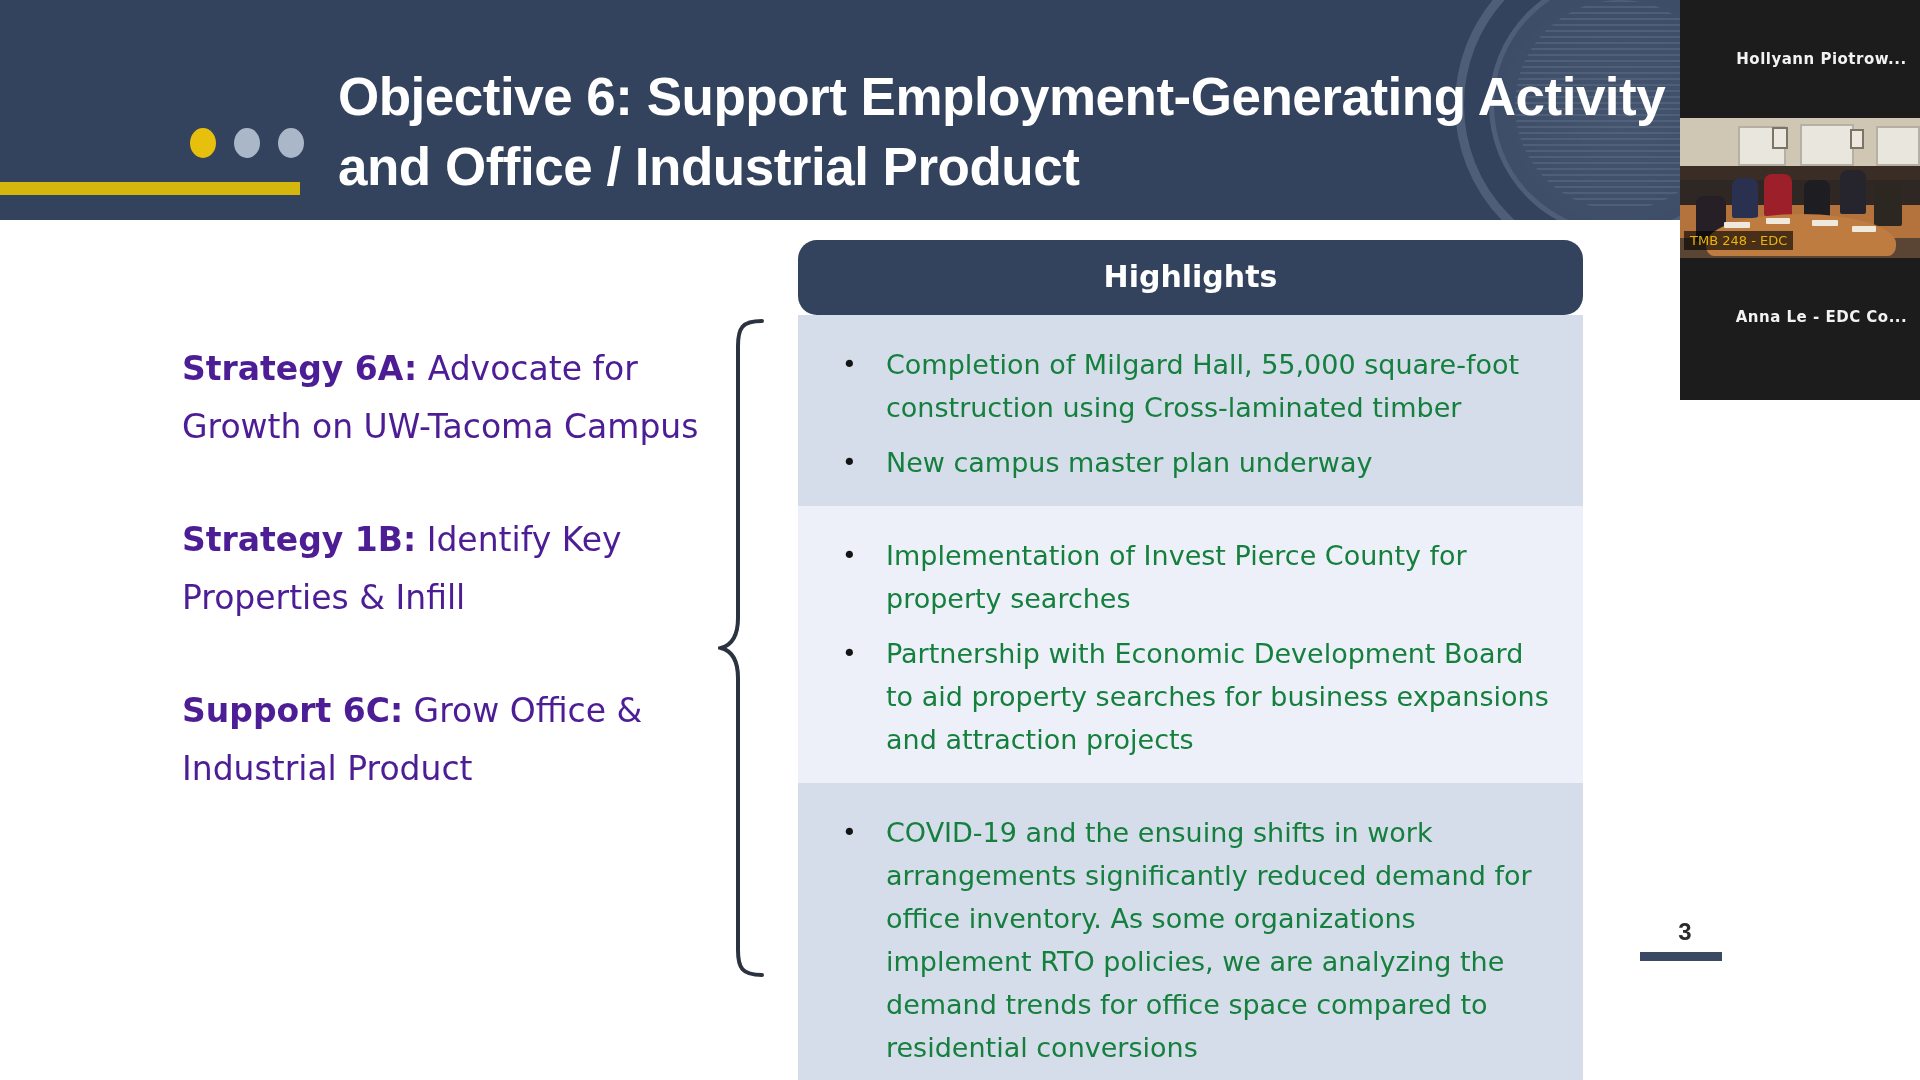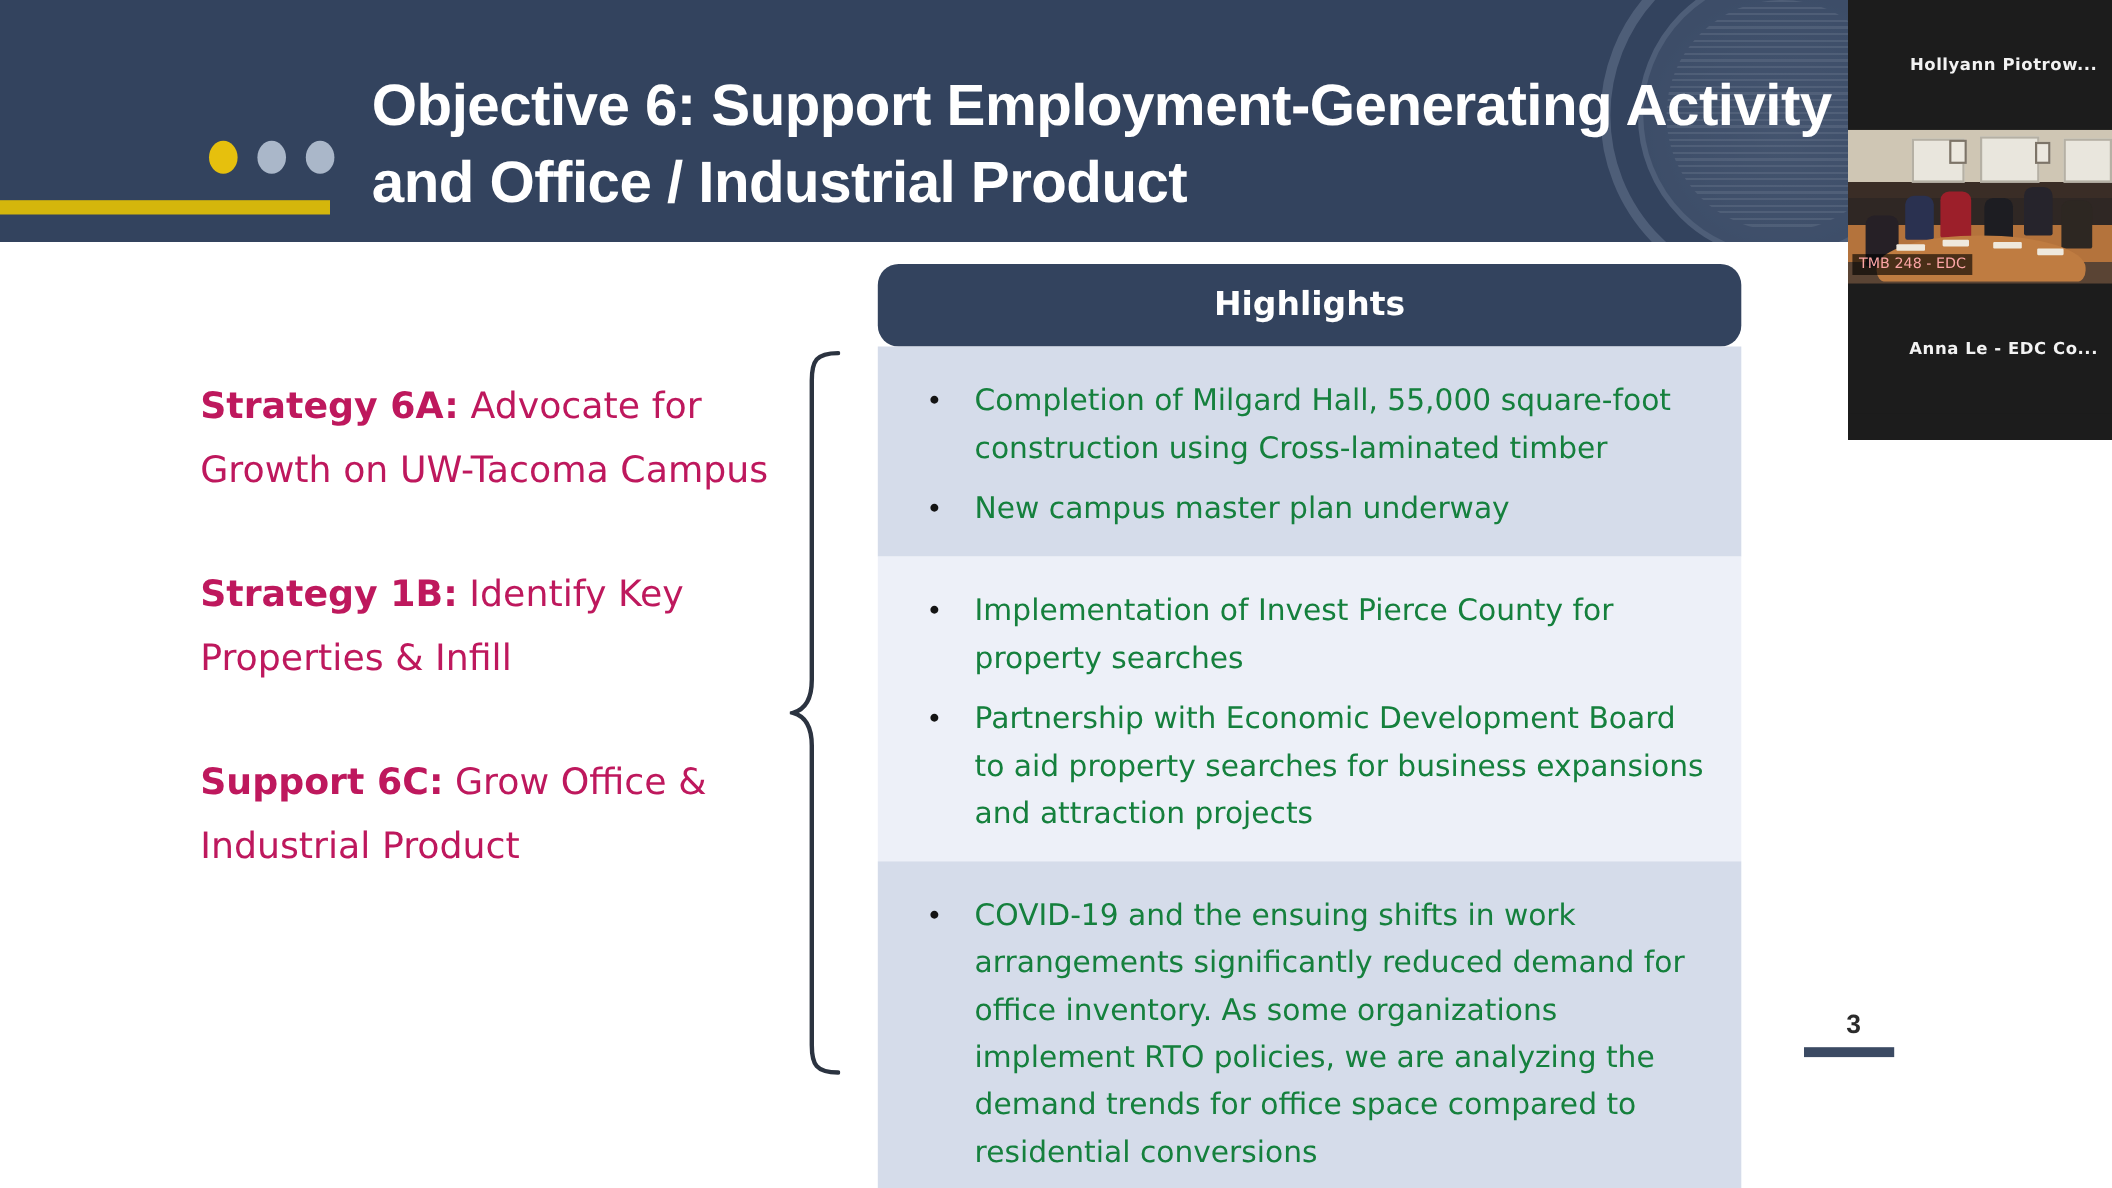--- a/index.html
+++ b/index.html
@@ -97,21 +97,21 @@
   
   #strategies {
     position: absolute;
     left: 182px; top: 340px;
     width: 520px;
   }
   .strategy {
     font-family: "DejaVu Sans", sans-serif;
     font-size: 33px;
     line-height: 58px;
-    color: #be185d;
+    color: #4c1d95;
     margin-bottom: 55px;
   }
   .strategy .label { font-weight: bold; }
 
   
   #table {
     position: absolute;
     left: 798px; top: 240px;
     width: 785px;
   }
@@ -260,21 +260,21 @@
     border-radius: 1px;
   }
   .room .pa1 { left: 44px; top: 104px; width: 26px; }
   .room .pa2 { left: 86px; top: 100px; width: 24px; }
   .room .pa3 { left: 132px; top: 102px; width: 26px; }
   .room .pa4 { left: 172px; top: 108px; width: 24px; }
   .v-tile .v-caption {
     position: absolute;
     left: 4px; bottom: 8px;
     background: rgba(0,0,0,0.62);
-    color: #fca5a5;
+    color: #eab308;
     font-family: "DejaVu Sans", sans-serif;
     font-size: 13px;
     padding: 2px 6px;
     white-space: nowrap;
   }
 </style>
 </head>
 <body>
 
 <div id="slide">

